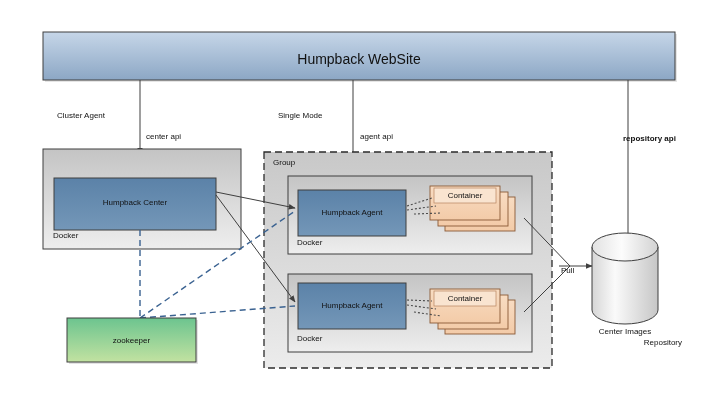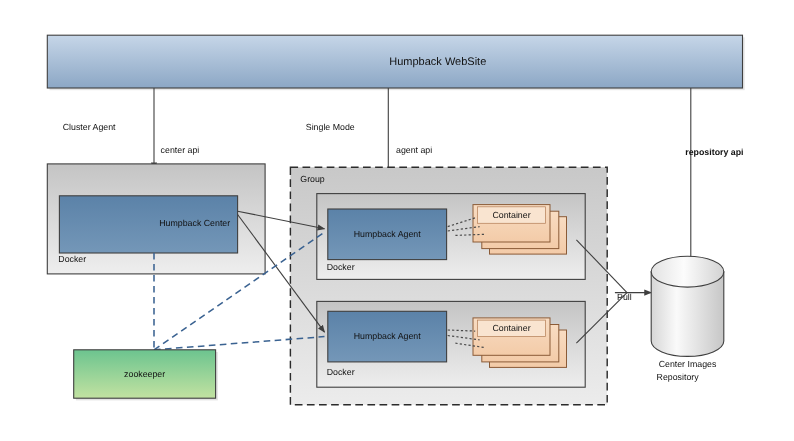--- a/index.html
+++ b/index.html
@@ -157,41 +157,41 @@
       <line x1="524" y1="312" x2="570" y2="266" stroke="#3f3f3f" stroke-width="1"></line>
       <line x1="559" y1="266" x2="592" y2="266" stroke="#3f3f3f" stroke-width="1" marker-end="url(#arrowDark)"></line>
     </g>
 
     <g>
       <path d="M 592 247 L 592 310 A 33 14 0 0 0 658 310 L 658 247 Z" fill="url(#gCylBody)" stroke="#3f3f3f" stroke-width="1"></path>
       <ellipse cx="625" cy="247" rx="33" ry="14" fill="url(#gCylTop)" stroke="#3f3f3f" stroke-width="1"></ellipse>
     </g>
   </svg>
 
-  <div class="lbl lbl-center" style="left:43px; top:51px; width:632px; font-size:10px;padding-left:39px;">Humpback WebSite</div>
+  <div class="lbl lbl-center" style="left:43px; top:51px; width:632px; font-size:14px;">Humpback WebSite</div>
 
   <div class="lbl" style="left:57px; top:111px;">Cluster Agent</div>
   <div class="lbl" style="left:278px; top:111px;">Single Mode</div>
 
   <div class="lbl" style="left:146px; top:132px;">center api</div>
   <div class="lbl" style="left:360px; top:132px;">agent api</div>
   <div class="lbl" style="left:623px; top:134px;font-weight:bold;">repository api</div>
 
-  <div class="lbl lbl-center" style="left:54px; top:198px; width:162px;margin-left:42px;">Humpback Center</div>
+  <div class="lbl lbl-center" style="left:54px; top:198px; width:162px;">Humpback Center</div>
   <div class="lbl" style="left:53px; top:231px;">Docker</div>
 
   <div class="lbl" style="left:273px; top:158px;">Group</div>
 
   <div class="lbl lbl-center" style="left:298px; top:208px; width:108px;">Humpback Agent</div>
   <div class="lbl" style="left:297px; top:238px;">Docker</div>
   <div class="lbl lbl-center" style="left:434px; top:191px; width:62px;">Container</div>
 
   <div class="lbl lbl-center" style="left:298px; top:301px; width:108px;">Humpback Agent</div>
   <div class="lbl" style="left:297px; top:334px;">Docker</div>
   <div class="lbl lbl-center" style="left:434px; top:294px; width:62px;">Container</div>
 
   <div class="lbl lbl-center" style="left:67px; top:336px; width:129px;">zookeeper</div>
 
   <div class="lbl" style="left:561px; top:245px;margin-top:21px;">Pull</div>
   <div class="lbl lbl-center" style="left:575px; top:327px; width:100px;">Center Images</div>
-  <div class="lbl lbl-center" style="left:566px; top:338px; width:100px;">Repository</div>
+  <div class="lbl lbl-center" style="left:582px; top:338px; width:100px;text-align:right;">Repository</div>
 
 </div>
 
 </body></html>

